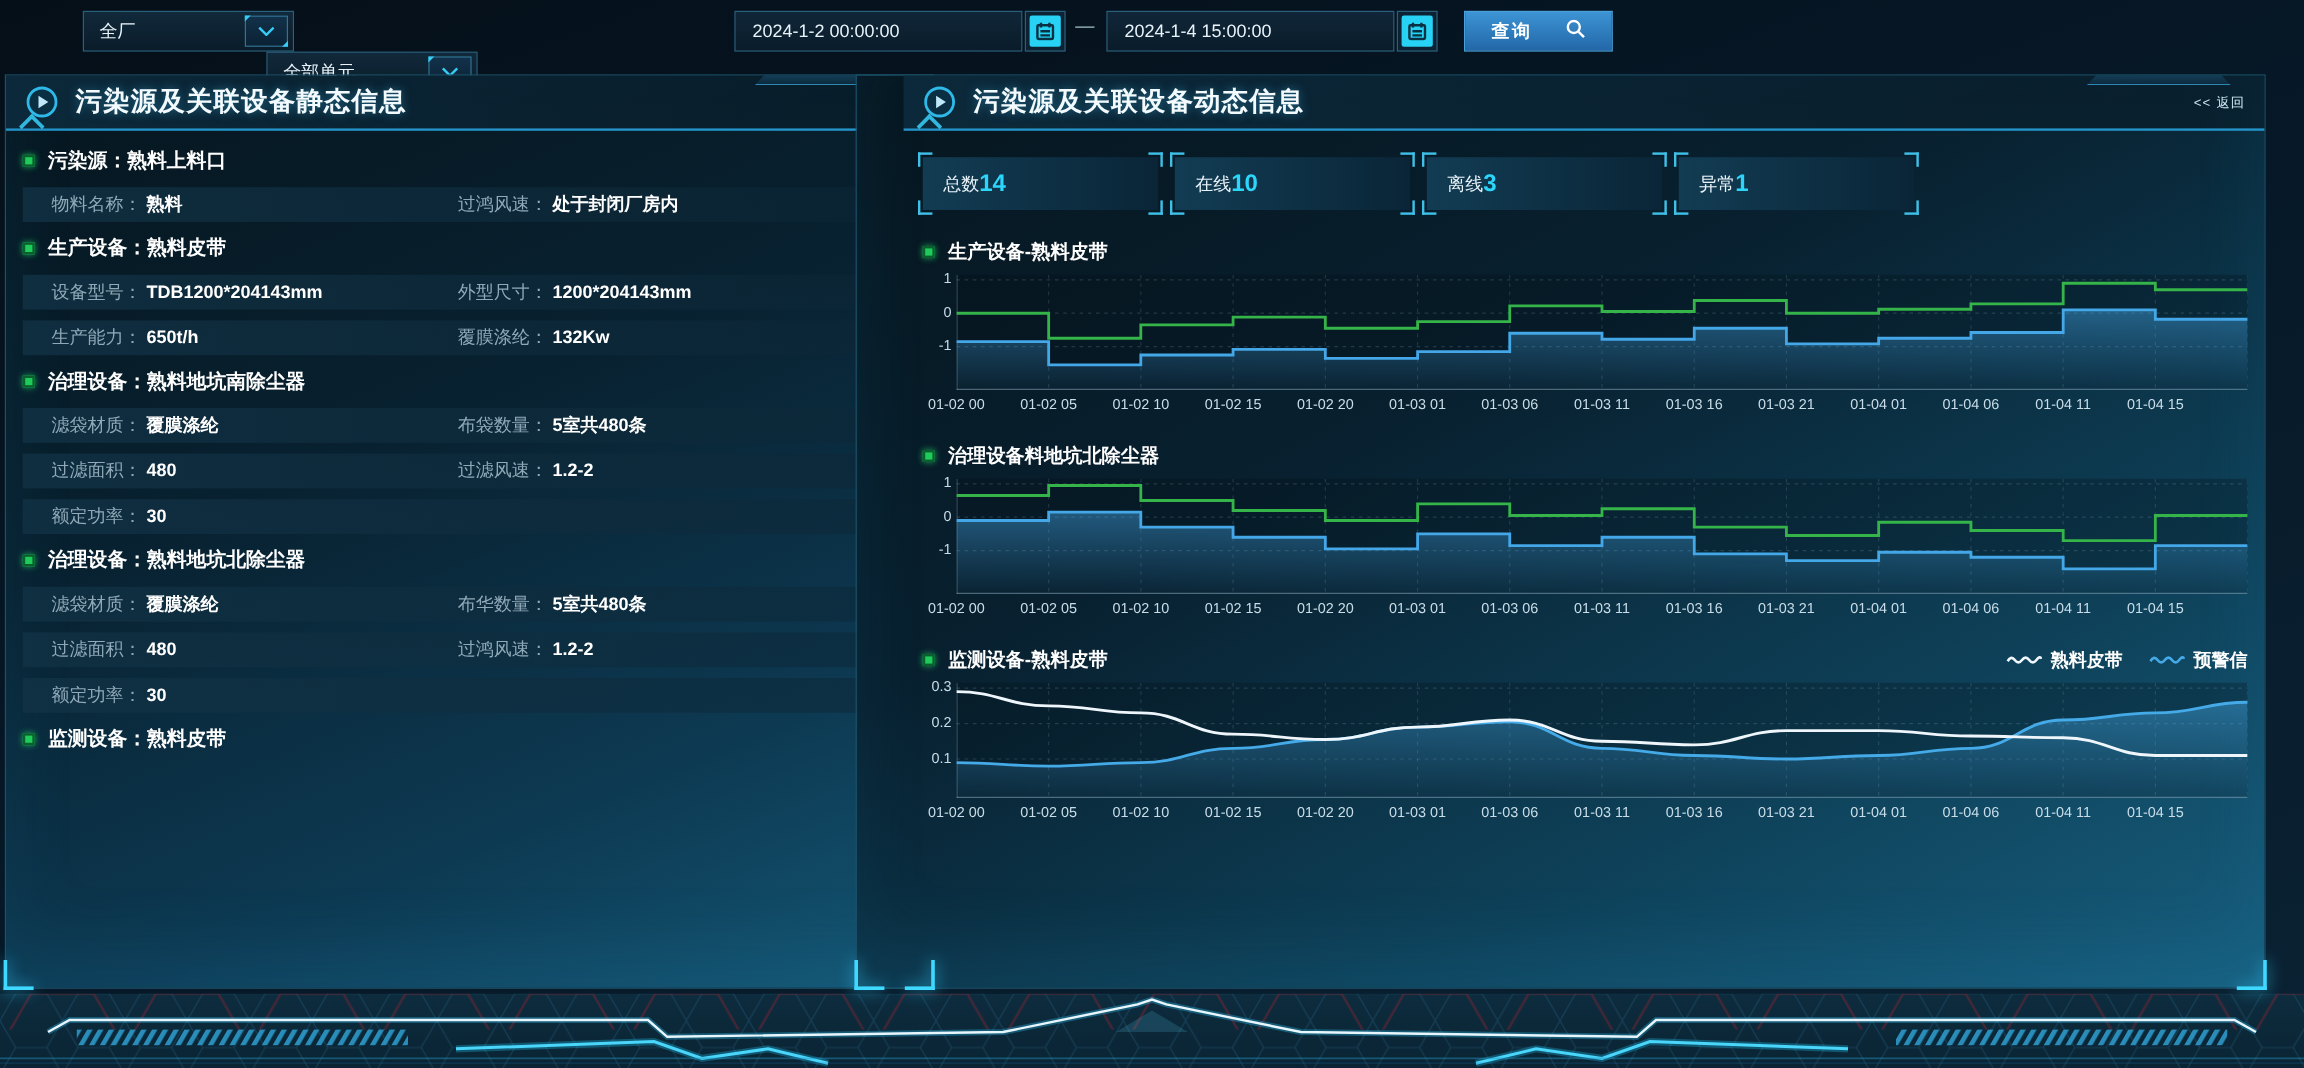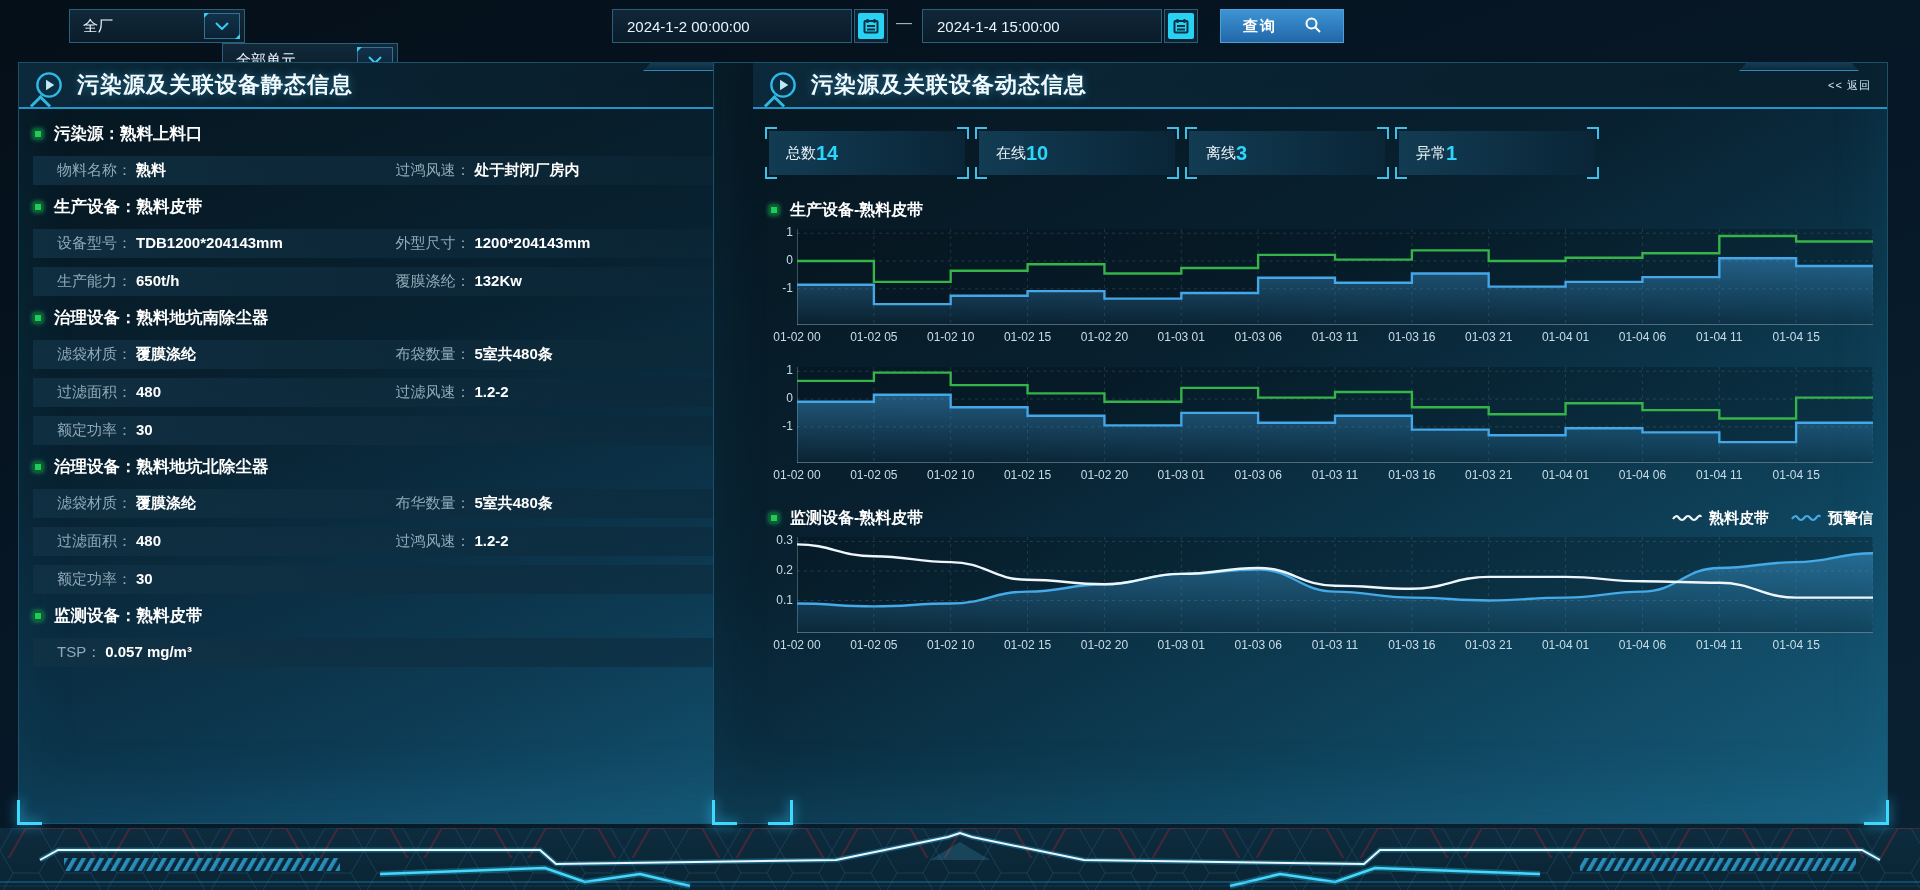--- a/index.html
+++ b/index.html
@@ -44,21 +44,21 @@
     display:flex; align-items:center; gap:28px; padding:0 22px; height:34px;
     background:linear-gradient(180deg,#3d94d4,#2267a8); border:1px solid #4aa2dd;
     color:#fff; font-size:15px; font-weight:bold; cursor:pointer; letter-spacing:2px;
   }
 
   
   .panel { position:absolute; top:62px; height:762px; border:1px solid #1c5168;
     background:linear-gradient(158deg,#06161f 0%,#082130 40%,#0d3a53 75%,#145673 100%);
     box-shadow:inset 0 -30px 60px rgba(30,140,190,.12);
   }
-  .panel.left  { left:18px;  width:774px; }
+  .panel.left  { left:4px;  width:774px; }
   .panel.right { left:713px; width:1175px;
     background:linear-gradient(152deg,#06161f 0%,#08202f 38%,#0e4159 72%,#175e7e 100%);
     padding-left:39px;
   }
   .panel::before, .panel::after { content:""; position:absolute; bottom:-2px; width:22px; height:22px; z-index:5; }
   .panel::before { left:-2px; border-left:3px solid #3fd9ff; border-bottom:3px solid #3fd9ff;
     filter:drop-shadow(0 0 6px #2ec3ef); }
   .panel::after { right:-2px; border-right:3px solid #3fd9ff; border-bottom:3px solid #3fd9ff;
     filter:drop-shadow(0 0 6px #2ec3ef); }
 
@@ -295,26 +295,20 @@
         </div>
         <div class="data-row">
           <div class="data-cell c1">
             <span class="lbl">额定功率：</span>
             <span class="val">30</span>
           </div>
         </div>
         <div class="sec-row">
           <span class="bullet"></span>
           <span>监测设备：熟料皮带</span>
-        </div>
-        <div class="data-row">
-          <div class="data-cell c1">
-            <span class="lbl">TSP：</span>
-            <span class="val">0.057 mg/m³</span>
-          </div>
         </div>
       </div>
   </section>
 
   <section class="panel right">
     <header class="panel-hd">
       <span class="hd-tab"></span>
       <span class="play-ico">
         <svg width="28" height="28" viewBox="0 0 24 24">
             <circle cx="12" cy="12" r="10" fill="#0a2f42" stroke="#2fb9e8" stroke-width="2"></circle>
@@ -412,20 +406,24 @@
             <span style="left: 50%;">01-03 11</span>
             <span style="left: 57.1429%;">01-03 16</span>
             <span style="left: 64.2857%;">01-03 21</span>
             <span style="left: 71.4286%;">01-04 01</span>
             <span style="left: 78.5714%;">01-04 06</span>
             <span style="left: 85.7143%;">01-04 11</span>
             <span style="left: 92.8571%;">01-04 15</span>
           </div>
         </div>
         <div class="chart-block">
+          <div class="chart-title-row">
+            <span class="bullet"></span>
+            <span>治理设备料地坑北除尘器</span>
+          </div>
           <div class="chart-area">
             <svg class="chart-svg" viewBox="0 0 1100 96" preserveAspectRatio="none">
               <defs>
                 <linearGradient id="g1s0" x1="0" y1="0" x2="0" y2="1">
                   <stop offset="0" stop-color="#44a7e8" stop-opacity="0.45"></stop>
                   <stop offset="1" stop-color="#44a7e8" stop-opacity="0.06"></stop>
                 </linearGradient>
               </defs>
               <line x1="78.57142857142857" y1="0" x2="78.57142857142857" y2="96" stroke="rgba(170,205,225,0.16)" stroke-width="1" stroke-dasharray="3 4"></line>
               <line x1="157.14285714285714" y1="0" x2="157.14285714285714" y2="96" stroke="rgba(170,205,225,0.16)" stroke-width="1" stroke-dasharray="3 4"></line>

